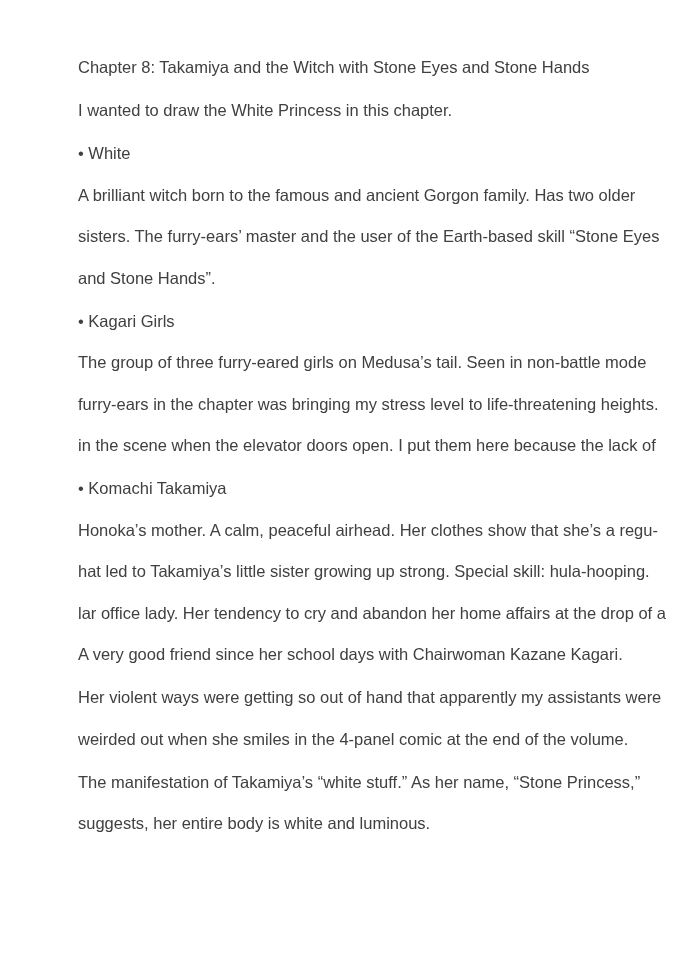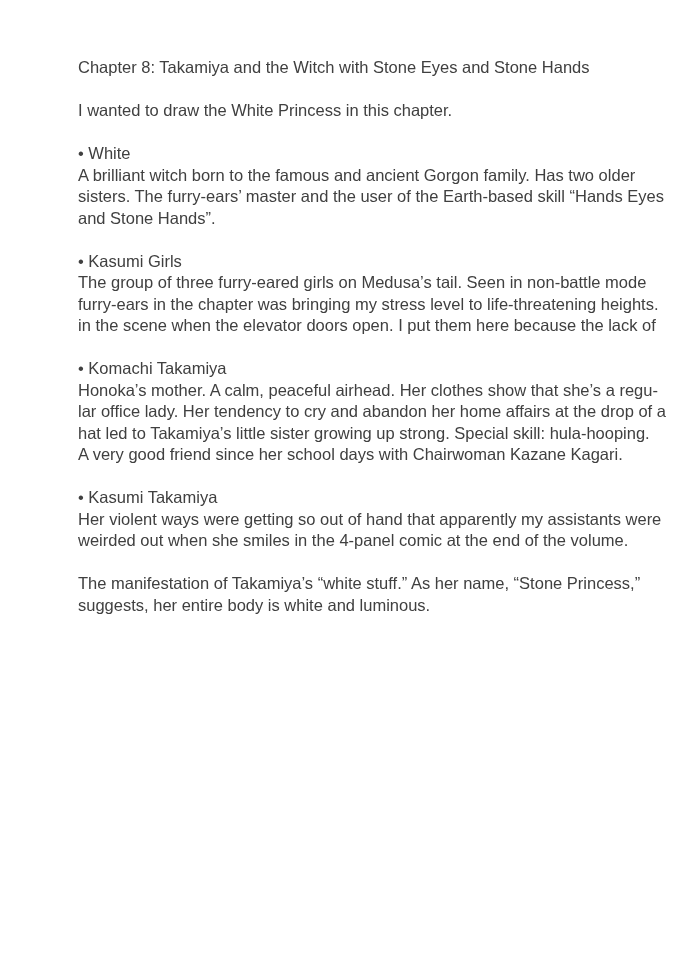--- a/index.html
+++ b/index.html
@@ -32,55 +32,55 @@
     white-space: nowrap;
   }
   .section {
     margin: 0 0 21.5px 0;
   }
   .section-heading {
     white-space: nowrap;
   }
   .text-line {
     white-space: nowrap;
+    margin-top: 20px;
   }
 </style>
 </head>
 <body>
 
 <div class="page">
 
   <h1 class="chapter-title">Chapter 8: Takamiya and the Witch with Stone Eyes and Stone Hands</h1>
 
   <div class="intro">I wanted to draw the White Princess in this chapter.</div>
 
   <div class="section">
     <div class="section-heading">• White</div>
     <div class="text-line">A brilliant witch born to the famous and ancient Gorgon family. Has two older</div>
-    <div class="text-line">sisters. The furry-ears’ master and the user of the Earth-based skill “Hands Eyes</div>
+    <div class="text-line">sisters. The furry-ears’ master and the user of the Earth-based skill “Stone Eyes</div>
     <div class="text-line">and Stone Hands”.</div>
   </div>
 
   <div class="section">
-    <div class="section-heading">• Kasumi Girls</div>
+    <div class="section-heading">• Kagari Girls</div>
     <div class="text-line">The group of three furry-eared girls on Medusa’s tail. Seen in non-battle mode</div>
     <div class="text-line">furry-ears in the chapter was bringing my stress level to life-threatening heights.</div>
     <div class="text-line">in the scene when the elevator doors open. I put them here because the lack of</div>
   </div>
 
   <div class="section">
     <div class="section-heading">• Komachi Takamiya</div>
     <div class="text-line">Honoka’s mother. A calm, peaceful airhead. Her clothes show that she’s a regu-</div>
+    <div class="text-line">hat led to Takamiya’s little sister growing up strong. Special skill: hula-hooping.</div>
     <div class="text-line">lar office lady. Her tendency to cry and abandon her home affairs at the drop of a</div>
-    <div class="text-line">hat led to Takamiya’s little sister growing up strong. Special skill: hula-hooping.</div>
     <div class="text-line">A very good friend since her school days with Chairwoman Kazane Kagari.</div>
   </div>
 
   <div class="section">
-    <div class="section-heading">• Kasumi Takamiya</div>
     <div class="text-line">Her violent ways were getting so out of hand that apparently my assistants were</div>
     <div class="text-line">weirded out when she smiles in the 4-panel comic at the end of the volume.</div>
   </div>
 
 
   <div class="section">
     <div class="text-line">The manifestation of Takamiya’s “white stuff.” As her name, “Stone Princess,”</div>
     <div class="text-line">suggests, her entire body is white and luminous.</div>
   </div>
 

